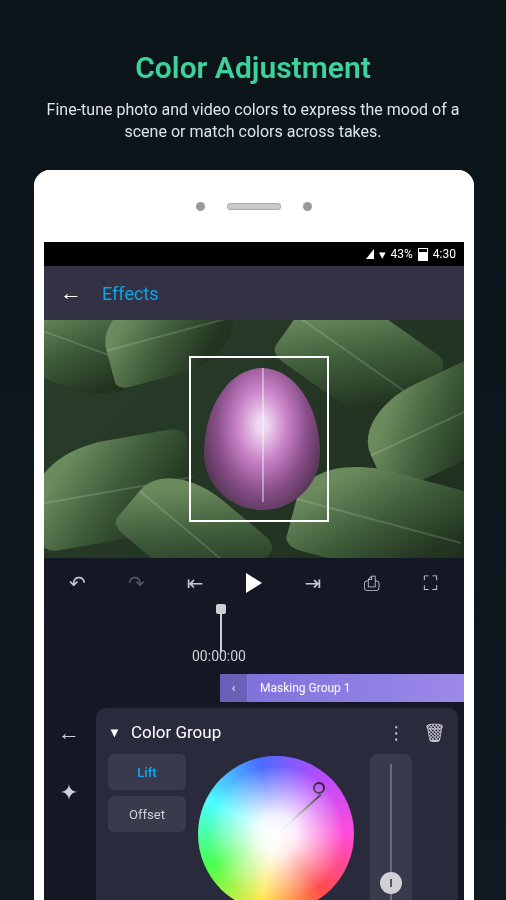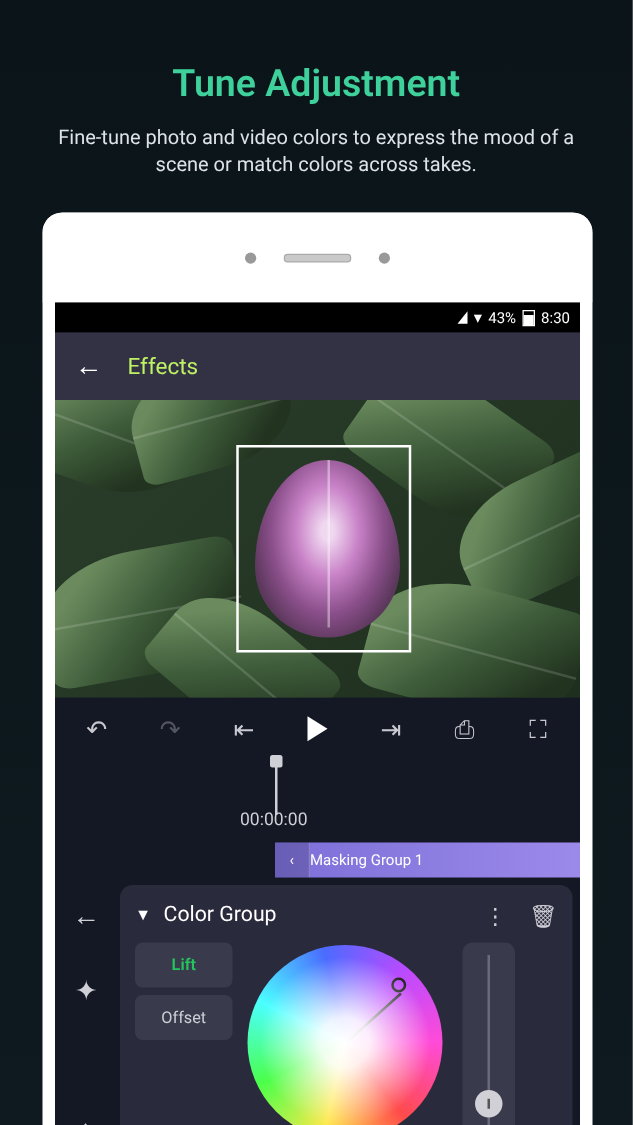--- a/index.html
+++ b/index.html
@@ -76,21 +76,21 @@
 .batt::after { content:""; position:absolute; bottom:0; left:0; right:0; height:65%; background:#fff; }
 .header {
   height: 54px;
   background: #323244;
   display: flex;
   align-items: center;
   padding: 0 16px;
   gap: 20px;
 }
 .back-arrow { color:#fff; font-size:22px; }
-.header-title { color:#bef264; font-size:18px; }
+.header-title { color:#0ea5e9; font-size:18px; }
 .preview {
   height: 238px;
   background: linear-gradient(135deg, #2a3d2a, #1f2f1f);
   position: relative;
   overflow: hidden;
 }
 .leaf {
   position: absolute;
   border-radius: 50% 10% 50% 10%;
   background: linear-gradient(135deg, #6b8b5e 20%, #3e5c3a 50%, #22331f 80%);
@@ -147,21 +147,21 @@
   position:absolute; bottom:0; left:176px; right:0; height:28px;
   background: linear-gradient(90deg, #7c6fd8, #9c8aea);
   display:flex; align-items:center; font-size:12px; color:#fff;
 }
 .trackbtn {
   width:28px; height:28px; background:rgba(0,0,0,0.15);
   display:flex; align-items:center; justify-content:center;
   border-right:1px solid rgba(255,255,255,0.2);
   color:#fff;
 }
-.trackname { }
+.trackname { padding-left:12px; }
 .panel {
   position:absolute; left:0; right:0; top:460px; bottom:0;
   display:flex;
 }
 .sidecol {
   width:50px; background:#141824;
   display:flex; flex-direction:column; align-items:center;
   padding-top:18px; gap:34px;
 }
 .sideicon { color:#cfcfd6; font-size:22px; }
@@ -176,21 +176,21 @@
 .triangle { margin-right:10px; font-size:13px; }
 .cardicons { position:absolute; right:12px; top:14px; display:flex; gap:18px; }
 .cardicon { color:#cfcfd6; font-size:18px; }
 .cardbody { display:flex; gap:12px; }
 .tabcol { width:78px; display:flex; flex-direction:column; gap:6px; }
 .tab {
   height:36px; background:#3a3a4d; border-radius:6px;
   display:flex; align-items:center; justify-content:center;
   color:#cfcfd6; font-size:13px;
 }
-.tab.active { color:#22c55e; font-weight:600; }
+.tab.active { color:#0ea5e9; font-weight:600; }
 .wheel {
   width:156px; height:156px; border-radius:50%;
   background: conic-gradient(from 90deg, #ff4bd8, #ff4b4b, #ffe84b, #4bff4b, #4bffff, #4b6bff, #b84bff, #ff4bd8);
   position:relative; margin-top:2px;
 }
 .wheel::after {
   content:""; position:absolute; inset:0; border-radius:50%;
   background: radial-gradient(circle, #fff 0%, rgba(255,255,255,0.9) 18%, rgba(255,255,255,0) 62%);
 }
 .wheelline {
@@ -208,38 +208,38 @@
 .sliderline { position:absolute; left:50%; top:10px; bottom:10px; width:2px; background:#6a6a7d; transform:translateX(-50%); }
 .sliderknob {
   position:absolute; left:50%; transform:translateX(-50%); bottom:16px;
   width:22px; height:22px; border-radius:50%; background:#d0d0d6;
 }
 .sliderknob::after { content:""; position:absolute; left:50%; top:50%; width:2px; height:8px; background:#555; transform:translate(-50%,-50%); }
 </style>
 </head>
 <body>
 
-<div class="promo-title">Tune Adjustment</div>
+<div class="promo-title">Color Adjustment</div>
 <div class="promo-sub">Fine-tune photo and video colors to express the mood of a scene or match colors across takes.</div>
 
 <div class="phone">
   <div class="phone-top">
     <div class="camdot"></div>
     <div class="speaker"></div>
     <div class="camdot"></div>
   </div>
 
   <div class="screen">
 
     <div class="statusbar">
       <div class="sig"></div>
       <span class="wifi">▾</span>
       <span>43%</span>
       <div class="batt"></div>
-      <span>8:30</span>
+      <span>4:30</span>
     </div>
 
     <div class="header">
       <span class="back-arrow">←</span>
       <span class="header-title">Effects</span>
     </div>
 
     <div class="preview">
       <div class="leaf" style="left:-30px;top:-20px;width:140px;height:90px;transform:rotate(20deg)"></div>
       <div class="leaf" style="left:60px;top:-30px;width:130px;height:85px;transform:rotate(-15deg)"></div>

